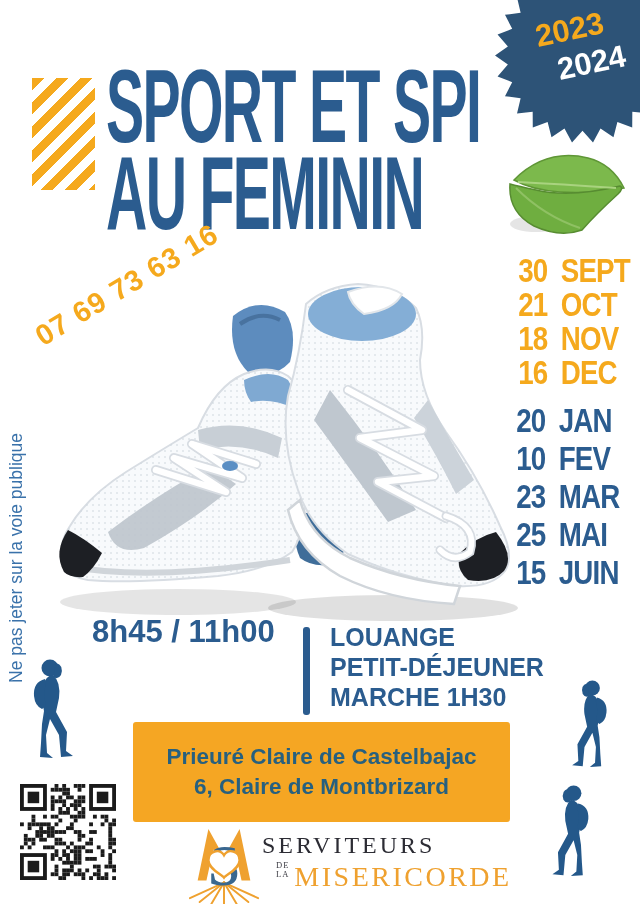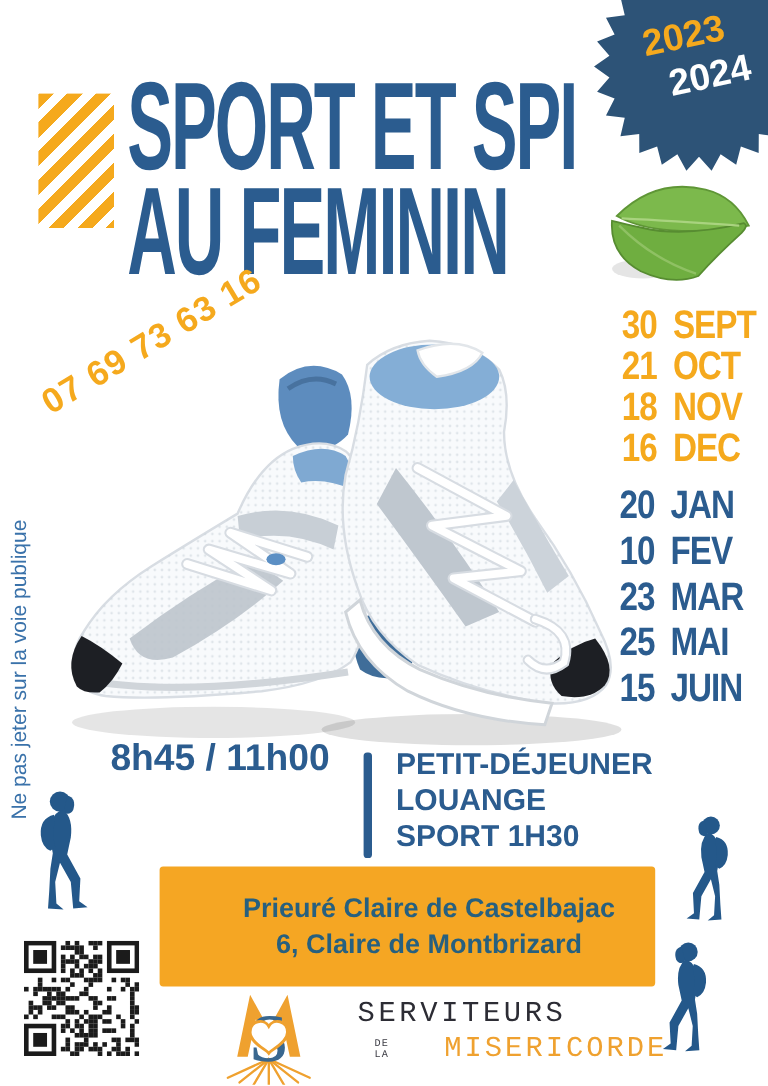--- a/index.html
+++ b/index.html
@@ -78,45 +78,45 @@
     left:330px;top:622px;color:var(--blue,#2b5c8f);
     font-weight:800;font-size:25px;line-height:30px;white-space:nowrap;
   }
 
   
   .address-box{
     left:133px;top:722px;width:377px;height:100px;
     background:var(--box-yellow,#f5a623);border-radius:3px;
     display:flex;flex-direction:column;justify-content:center;
     text-align:center;color:#27607f;font-weight:800;
-    font-size:22.5px;line-height:30px;padding-left:36px;
+    font-size:22.5px;line-height:30px;
   }
 
   
   .qr{left:20px;top:784px;width:96px;height:96px;}
 
   
   .walker{fill:var(--sil-blue,#24588a);}
   .walker-left{left:24px;top:658px;width:62px;height:102px;transform:scaleX(-1);}
   .walker-r1{left:566px;top:678px;width:44px;height:92px;}
   .walker-r2{left:546px;top:784px;width:46px;height:94px;}
 
   
   .logo-mark{left:181px;top:826px;width:86px;height:78px;}
-  .logo-text{left:262px;top:832px;font-family:Liberation Mono, monospace;margin-left:36px;}
+  .logo-text{left:262px;top:832px;font-family:Liberation Serif, serif;}
   .logo-top{
     color:#2c2c34;font-size:24px;letter-spacing:3px;white-space:nowrap;
   }
-  .logo-bottom{display:flex;align-items:center;margin-top:2px;gap:41px;}
+  .logo-bottom{display:flex;align-items:flex-start;margin-top:2px;}
   .logo-dela{
     display:flex;flex-direction:column;color:#3c3c44;font-size:8.5px;
     line-height:9px;letter-spacing:1px;margin-right:5px;margin-left:14px;
   }
   .logo-mis{
-    color:var(--logo-orange,#e9992e);font-size:24px;letter-spacing:2.5px;
+    color:var(--logo-orange,#e9992e);font-size:28px;letter-spacing:2.5px;
     white-space:nowrap;
   }
 </style>
 </head>
 <body>
 
 <div class="poster" style="--blue: #2b5c8f; --yellow: #f5a91d; --box-yellow: #f5a623; --sil-blue: #24588a; --logo-orange: #efa12f;">
 
   <div class="abs stripes"></div>
 
@@ -222,23 +222,23 @@
       </div>
     <div class="date-row">
         <span class="date-day">15</span>
         <span class="date-month">JUIN</span>
       </div>
   </div>
 
   <div class="abs time-text">8h45 / 11h00</div>
   <div class="abs divider"></div>
   <div class="abs program">
+    <div>LOUANGE</div>
     <div>PETIT-DÉJEUNER</div>
-    <div>LOUANGE</div>
-    <div>SPORT 1H30</div>
+    <div>MARCHE 1H30</div>
   </div>
 
   <svg width="0" height="0" style="position:absolute">
     <defs>
       <g id="walker-sym">
         <circle cx="30" cy="10" r="8.5"></circle>
         <path d="M24 5 Q16 7 19 17 Q22 22 27 19 Z"></path>
         <path d="M27 17 Q19 24 21 40 L24 54 L13 74 L14 93 L7 98 L19 99 L21 77 L30 61 L34 77 L33 95 L27 100 L40 99 L39 85 L38 66 L36 53 Q39 40 37 28 Q35 18 27 17 Z"></path>
         <path d="M35 21 Q47 24 46 38 Q45 48 38 51 L34 48 Q37 37 34 25 Z"></path>
       </g>

